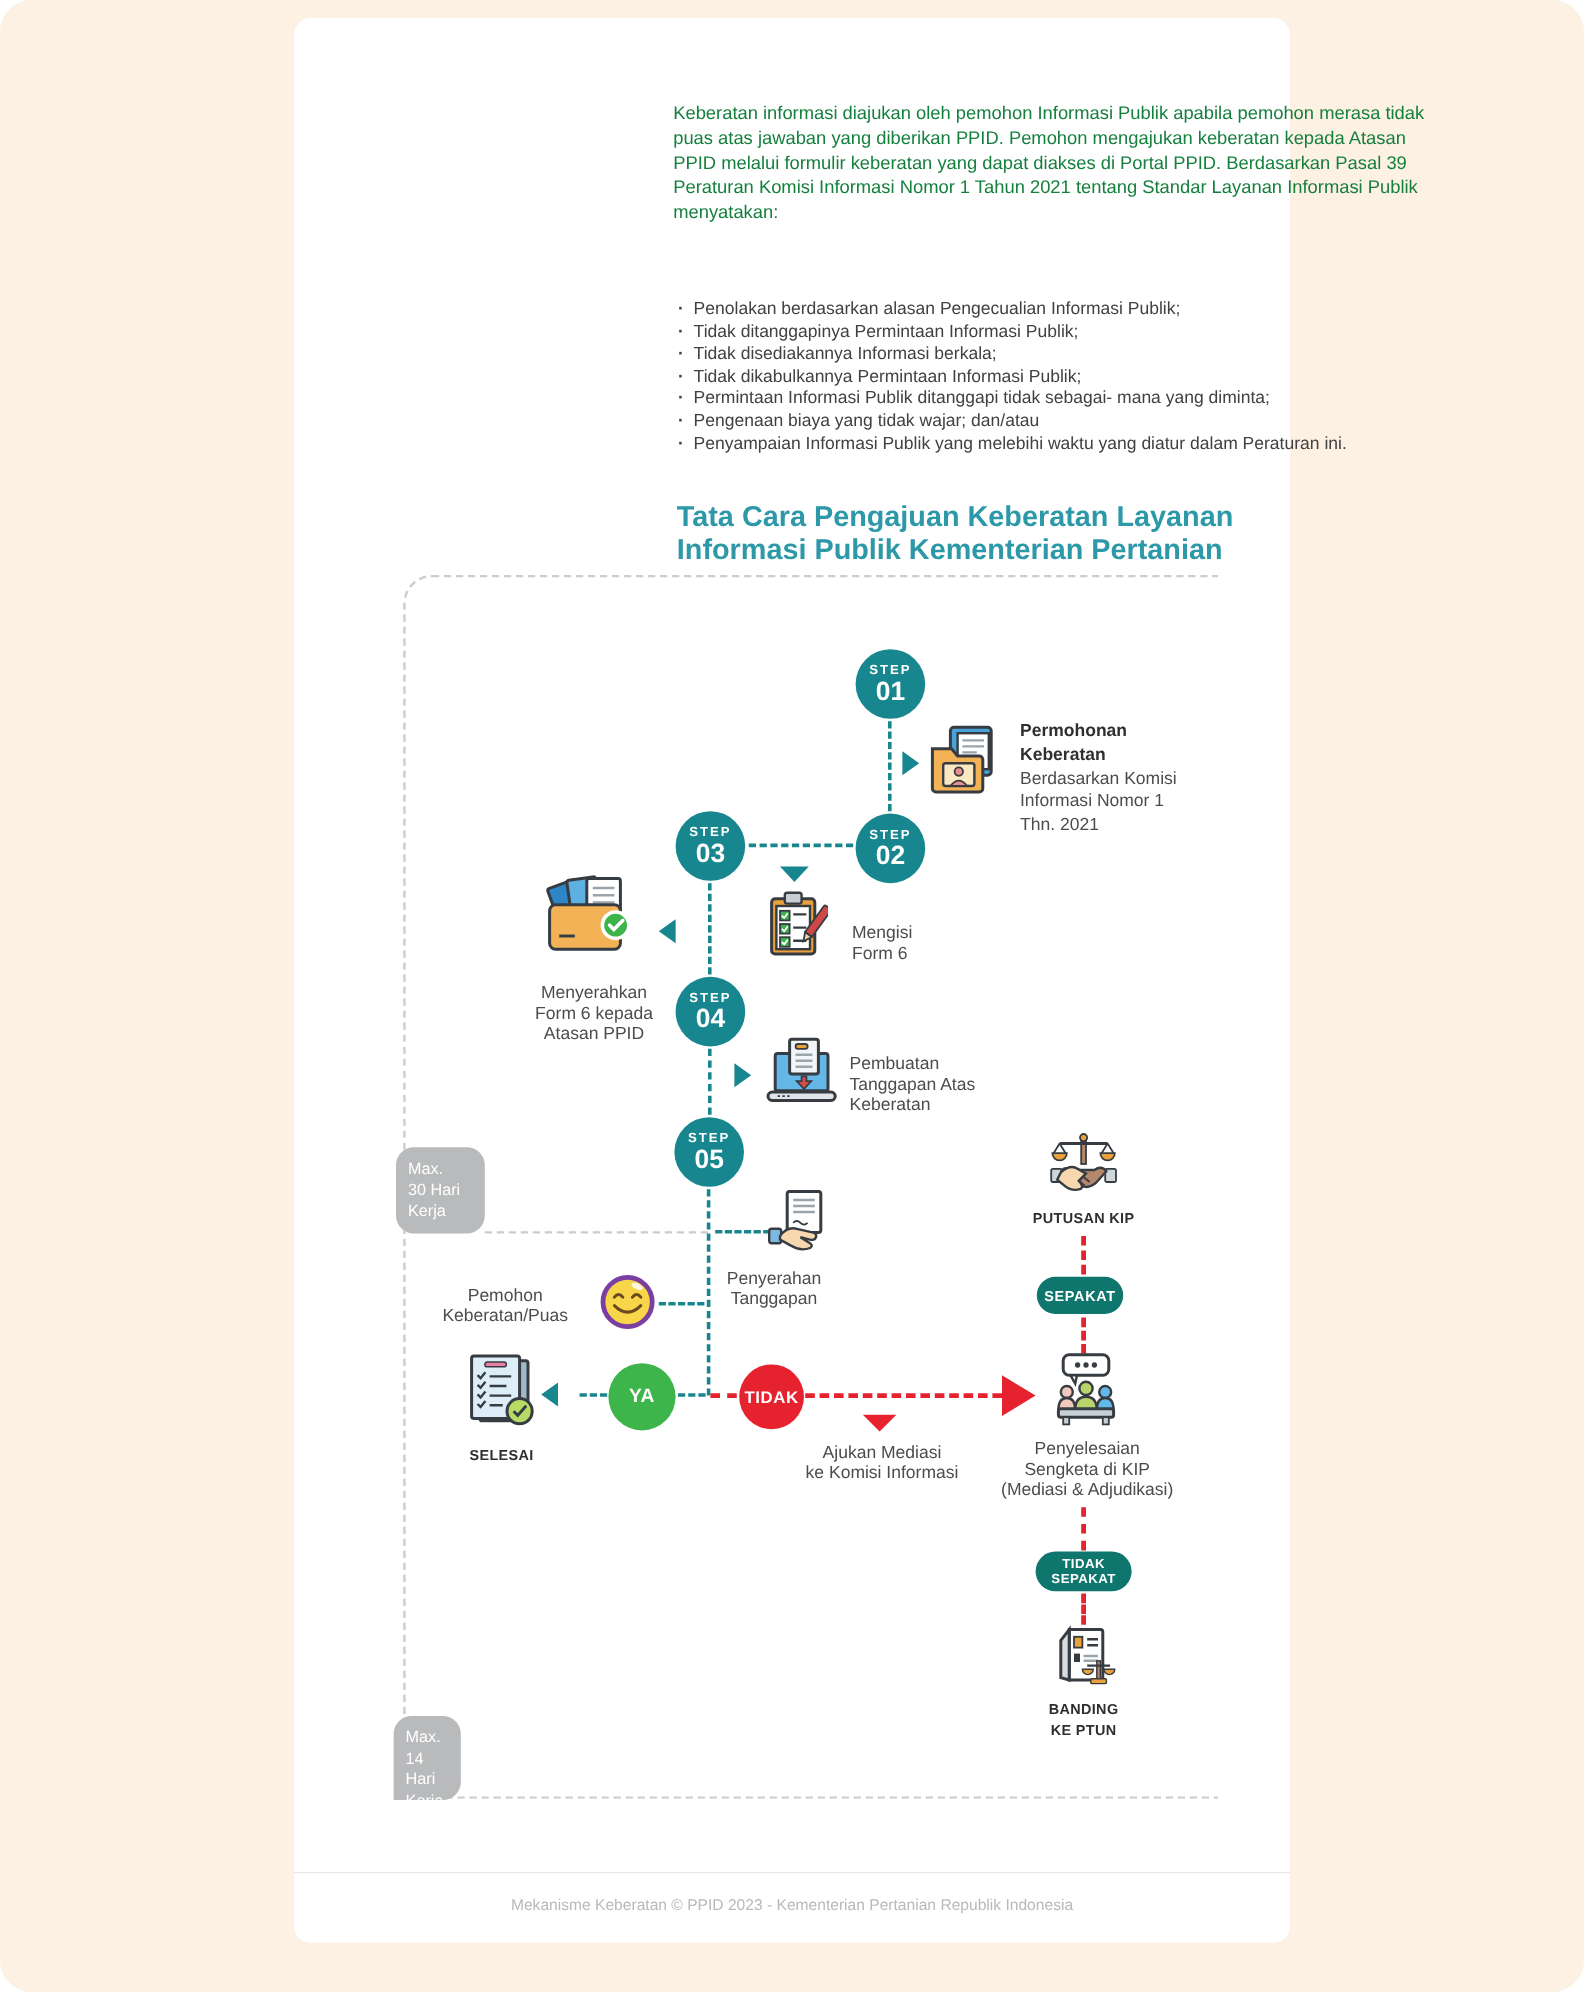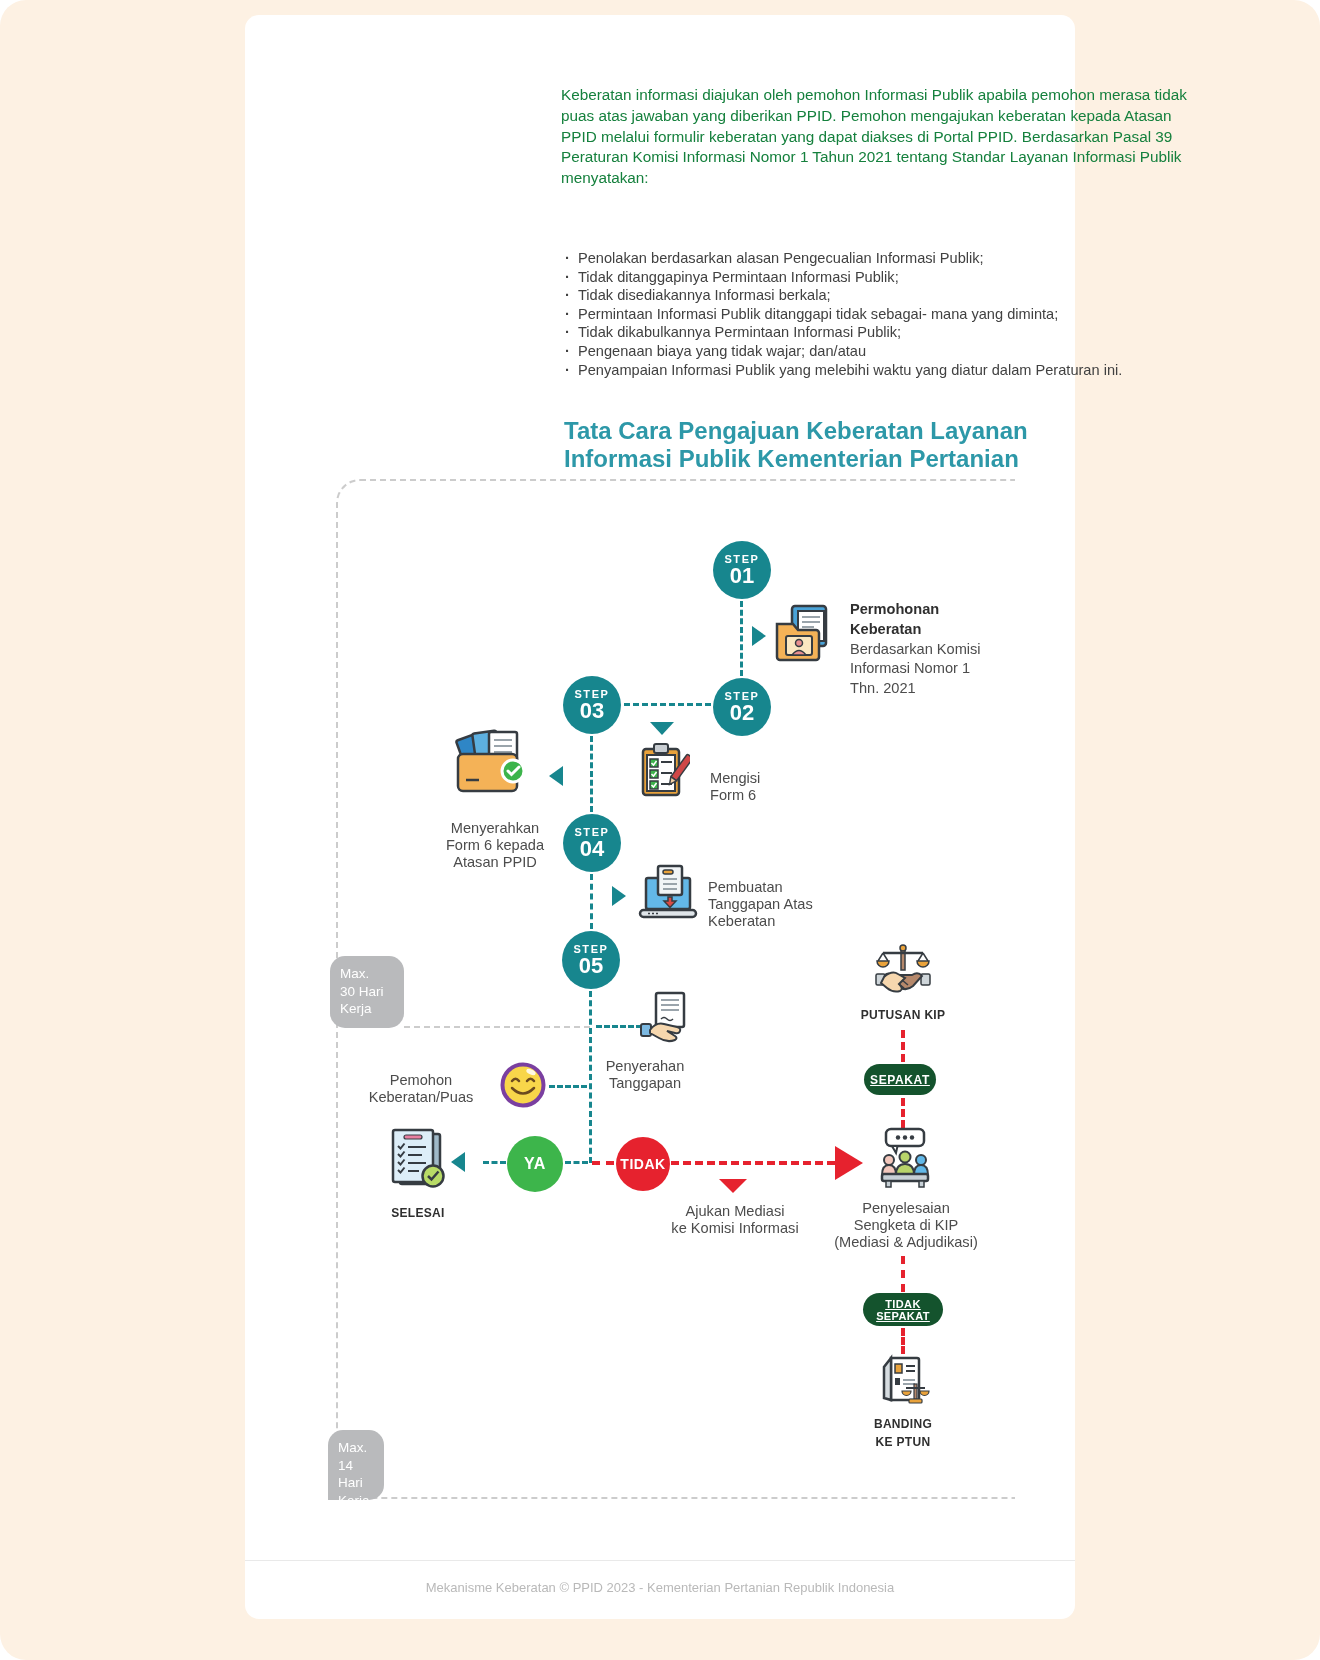--- a/index.html
+++ b/index.html
@@ -34,22 +34,22 @@
 
   .step{position:absolute;width:58px;height:58px;border-radius:50%;background:#17868e;color:#fff;
     display:flex;flex-direction:column;align-items:center;justify-content:center;z-index:3;}
   .step .w{font-size:11px;font-weight:bold;letter-spacing:1.6px;line-height:12px;}
   .step .n{font-size:22px;font-weight:bold;line-height:22px;}
 
   .decision{position:absolute;border-radius:50%;color:#fff;font-weight:bold;display:flex;align-items:center;justify-content:center;z-index:3;}
   .decision.ya{left:507px;top:1136px;width:56px;height:56px;background:#3db54b;font-size:16px;letter-spacing:0.5px;}
   .decision.tidak{left:616px;top:1137px;width:54px;height:54px;background:#e6222e;font-size:14px;letter-spacing:0.5px;}
 
-  .pill{position:absolute;background:#14532d;color:#fff;font-weight:bold;border-radius:17px;
-    display:flex;flex-direction:column;align-items:center;justify-content:center;z-index:3;text-align:center;text-decoration:underline;}
+  .pill{position:absolute;background:#0f766e;color:#fff;font-weight:bold;border-radius:17px;
+    display:flex;flex-direction:column;align-items:center;justify-content:center;z-index:3;text-align:center;}
   .pill.sepakat{left:864px;top:1064px;width:72px;height:31px;font-size:12px;letter-spacing:0.6px;}
   .pill.tidak-sepakat{left:863px;top:1293px;width:80px;height:33px;font-size:11px;line-height:12px;letter-spacing:0.4px;}
 
   .badge-gray{position:absolute;background:#b9babc;color:#ffffff;border-radius:15px;
     font-size:13.5px;line-height:17.5px;padding:9px 6px 0 10px;z-index:4;}
   .badge-gray.b30{left:330px;top:956px;width:74px;height:72px;}
   .badge-gray.b14{left:328px;top:1430px;width:56px;height:70px;border-bottom-left-radius:0;}
 
   .lbl{position:absolute;font-size:14.6px;line-height:17.2px;color:#4c4c4c;}
   .lbl .ln{display:block;}
@@ -67,22 +67,22 @@
 <body>
 
 <div class="page">
   <div class="card">
 
     <p class="para" style="left:316px;top:70px;">Keberatan informasi diajukan oleh pemohon Informasi Publik apabila pemohon merasa tidak puas atas jawaban yang diberikan PPID. Pemohon mengajukan keberatan kepada Atasan PPID melalui formulir keberatan yang dapat diakses di Portal PPID. Berdasarkan Pasal 39 Peraturan Komisi Informasi Nomor 1 Tahun 2021 tentang Standar Layanan Informasi Publik menyatakan:</p>
     <ul class="bullets">
       <li>Penolakan berdasarkan alasan Pengecualian Informasi Publik;</li>
       <li>Tidak ditanggapinya Permintaan Informasi Publik;</li>
       <li>Tidak disediakannya Informasi berkala;</li>
+      <li>Tidak dikabulkannya Permintaan Informasi Publik;</li>
       <li>Permintaan Informasi Publik ditanggapi tidak sebagai- mana yang diminta;</li>
-      <li>Tidak dikabulkannya Permintaan Informasi Publik;</li>
       <li>Pengenaan biaya yang tidak wajar; dan/atau</li>
       <li>Penyampaian Informasi Publik yang melebihi waktu yang diatur dalam Peraturan ini.</li>
     </ul>
 
     <h1 class="heading">
       <span class="ln" style="display:block;">Tata Cara Pengajuan Keberatan Layanan</span>
       <span class="ln" style="display:block;">Informasi Publik Kementerian Pertanian</span>
     </h1>
   </div>
 

